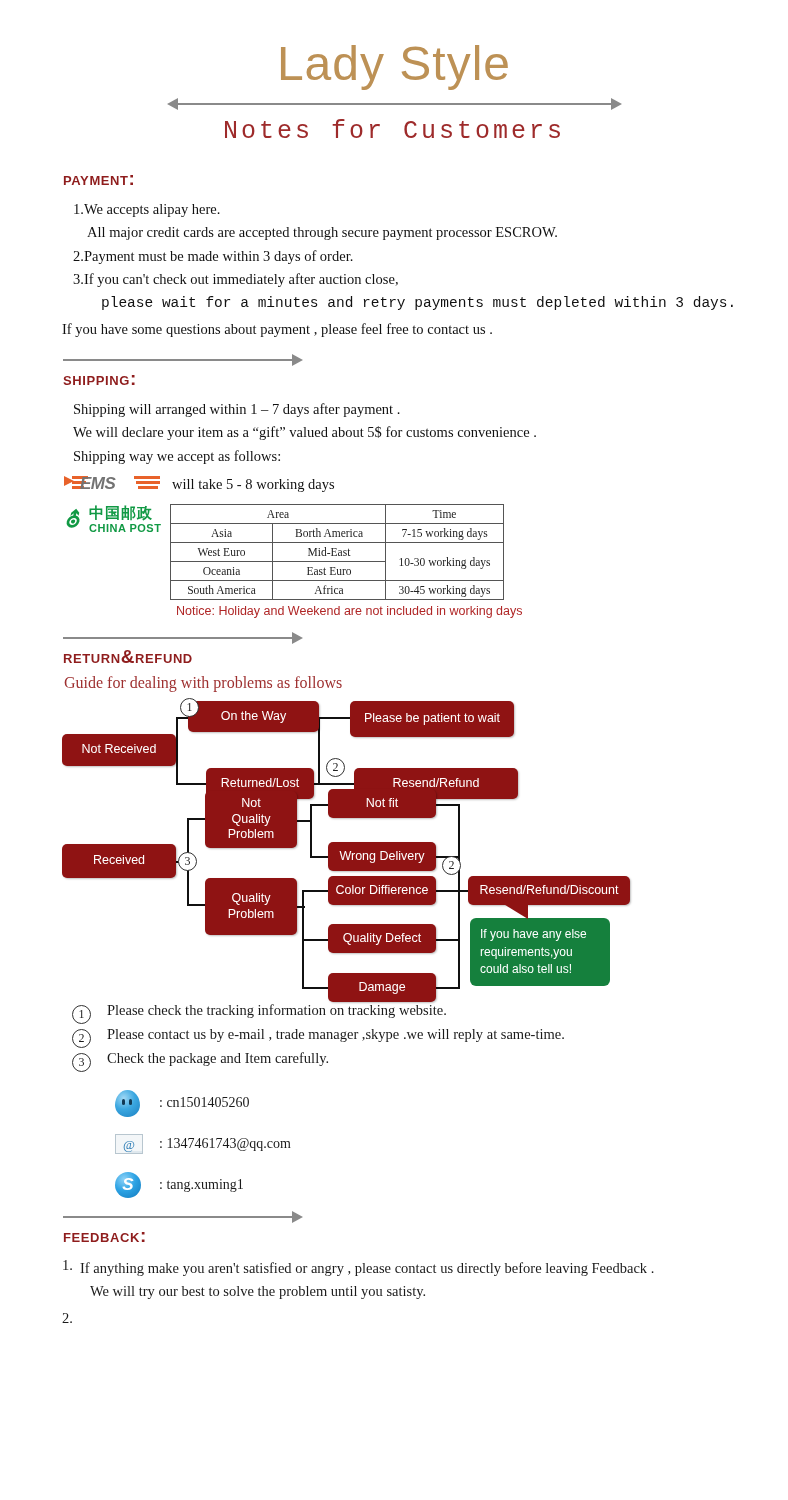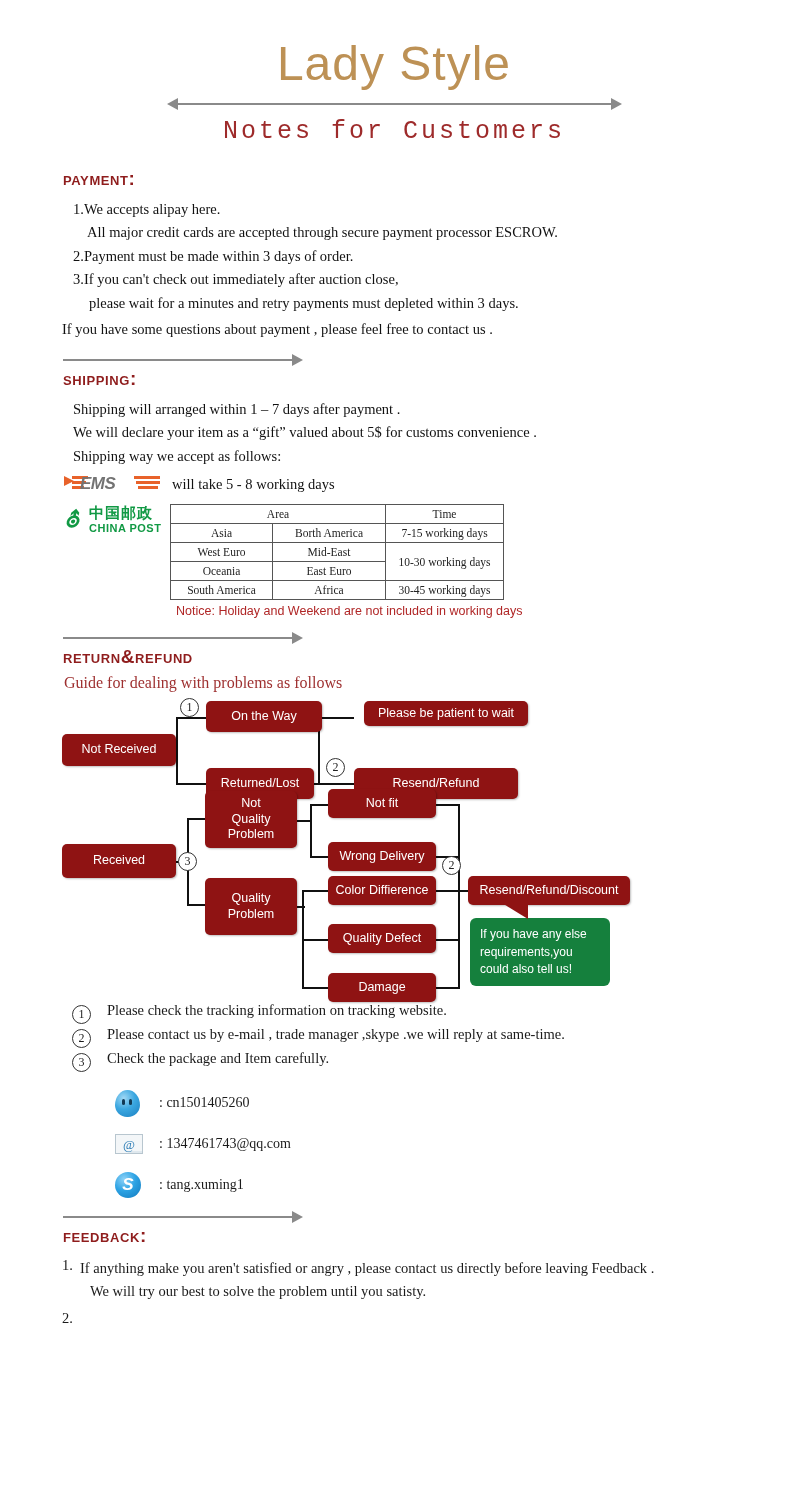--- a/index.html
+++ b/index.html
@@ -307,21 +307,21 @@
   <div class="subtitle">Notes for Customers</div>
 </div>
 
 <div>
   <div class="sec-head sc">Payment:</div>
   <div class="body-txt" style="margin-left:73px;margin-top:8px;">
     <div>1.We accepts alipay here.</div>
     <div style="margin-left:14px;">All major credit cards are accepted through secure payment processor ESCROW.</div>
     <div>2.Payment must be made within 3 days of order.</div>
     <div>3.If you can't check out immediately after auction close,</div>
-    <div style="margin-left:16px;">please wait for a minutes and retry payments must depleted within 3 days.</div>
+    <div style="margin-left:28px;font-family:Liberation Mono, monospace;">please wait for a minutes and retry payments must depleted within 3 days.</div>
   </div>
   <div class="body-txt" style="margin-left:62px;margin-top:3px;">If you have some questions about payment , please feel free to contact us .</div>
 </div>
 
 <div style="margin-top:12px;">
   <div class="sec-arrow">
     <div class="bar"></div>
     <div class="head"></div>
   </div>
   <div class="sec-head sc">Shipping:</div>
@@ -398,28 +398,28 @@
 </div>
 
 <div class="flow">
 
   <div class="fline v" style="left:176px;top:21px;height:68px;"></div>
   <div class="fline h" style="left:176px;top:21px;width:36px;"></div>
   <div class="fline h" style="left:176px;top:87px;width:36px;"></div>
   <div class="fline h" style="left:158px;top:54px;width:20px;"></div>
 
   <div class="fbox" style="left:62px;top:38px;width:114px;height:32px;">Not Received</div>
-  <div class="fbox" style="left:206px;top:5px;width:116px;height:31px;">On the Way</div>
+  <div class="fbox" style="left:188px;top:5px;width:131px;height:31px;">On the Way</div>
   <div class="fbox" style="left:206px;top:72px;width:108px;height:31px;">Returned/Lost</div>
 
   <div class="fline h" style="left:314px;top:21px;width:40px;"></div>
   <div class="fline h" style="left:314px;top:87px;width:40px;"></div>
   <div class="fline v" style="left:318px;top:21px;height:68px;"></div>
 
-  <div class="fbox" style="left:364px;top:5px;width:164px;height:25px;">Please be patient to wait</div>
+  <div class="fbox" style="left:350px;top:5px;width:164px;height:36px;">Please be patient to wait</div>
   <div class="fbox" style="left:354px;top:72px;width:164px;height:31px;">Resend/Refund</div>
 
   <div class="circnum" style="left:180px;top:2px;">1</div>
   <div class="circnum" style="left:326px;top:62px;">2</div>
 
   <div class="fline v" style="left:187px;top:122px;height:88px;"></div>
   <div class="fline h" style="left:187px;top:122px;width:18px;"></div>
   <div class="fline h" style="left:187px;top:208px;width:18px;"></div>
   <div class="fline h" style="left:176px;top:165px;width:14px;"></div>
 

